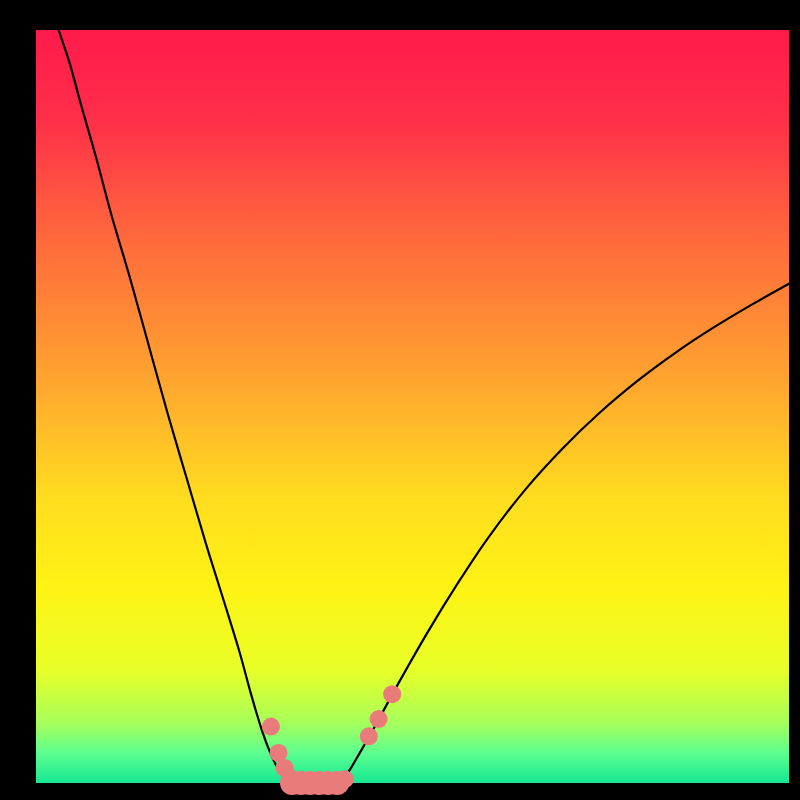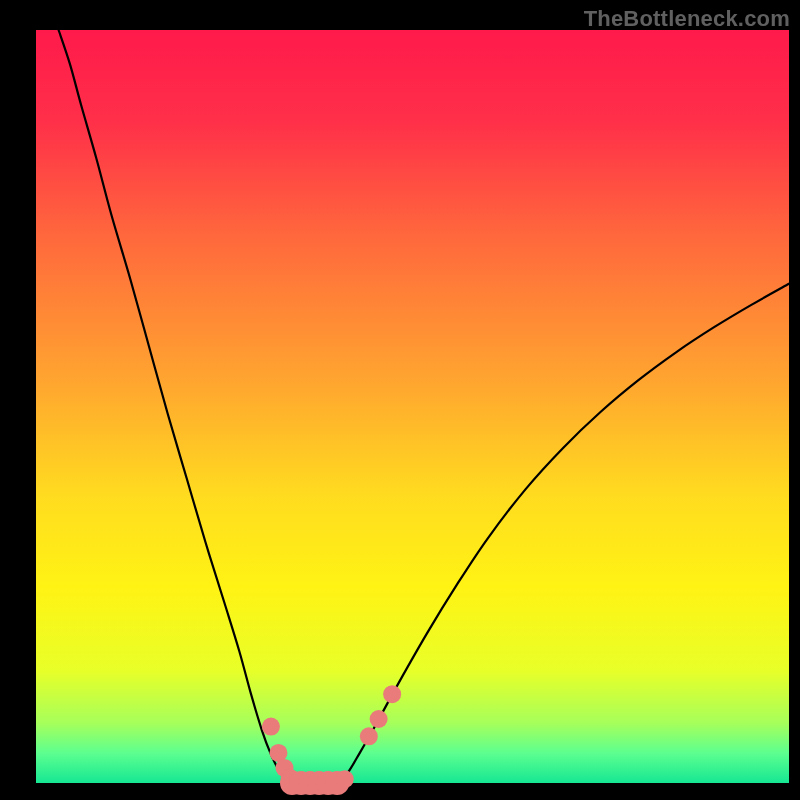--- a/index.html
+++ b/index.html
@@ -30,21 +30,20 @@
   svg.plot {
     position: absolute;
     left: 0;
     top: 0;
     z-index: 1;
   }
 </style>
 </head>
 <body>
 <div class="wrap">
-  <div class="watermark">TheBottleneck.com</div>
   <svg class="plot" width="800" height="800" viewBox="0 0 800 800">
       <defs>
         <linearGradient id="bg" x1="0" y1="0" x2="0" y2="1">
           <stop offset="0%" stop-color="#ff1a4b"></stop>
           <stop offset="12%" stop-color="#ff2f49"></stop>
           <stop offset="28.000000000000004%" stop-color="#ff6a3c"></stop>
           <stop offset="46%" stop-color="#ffa330"></stop>
           <stop offset="62%" stop-color="#ffdc1f"></stop>
           <stop offset="74%" stop-color="#fff314"></stop>
           <stop offset="85%" stop-color="#e8ff28"></stop>

